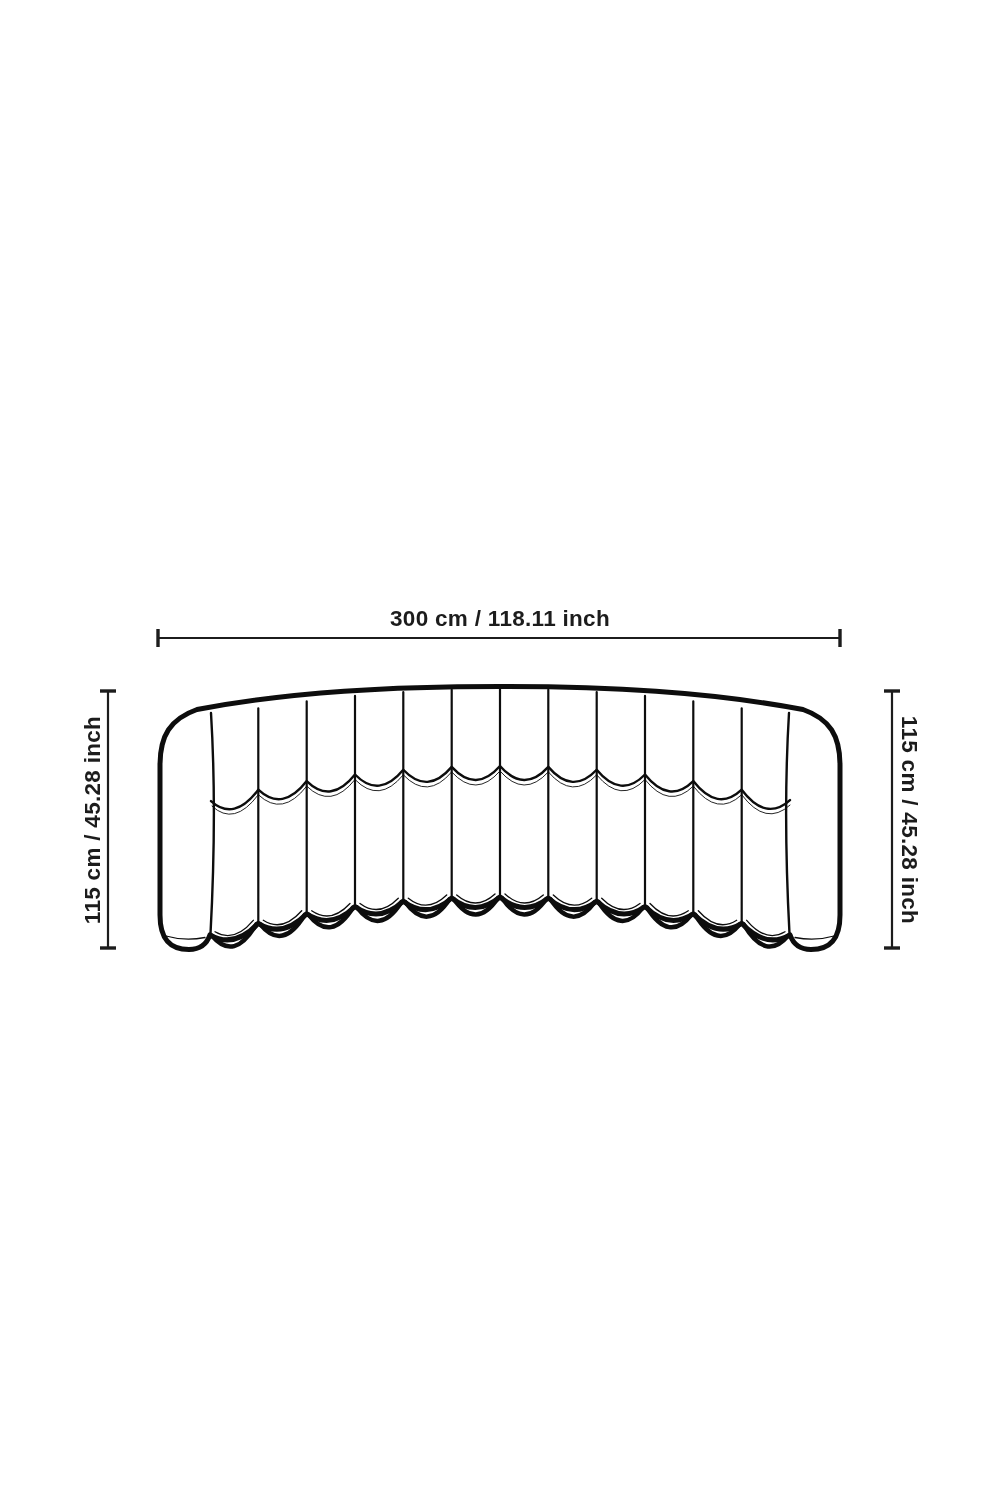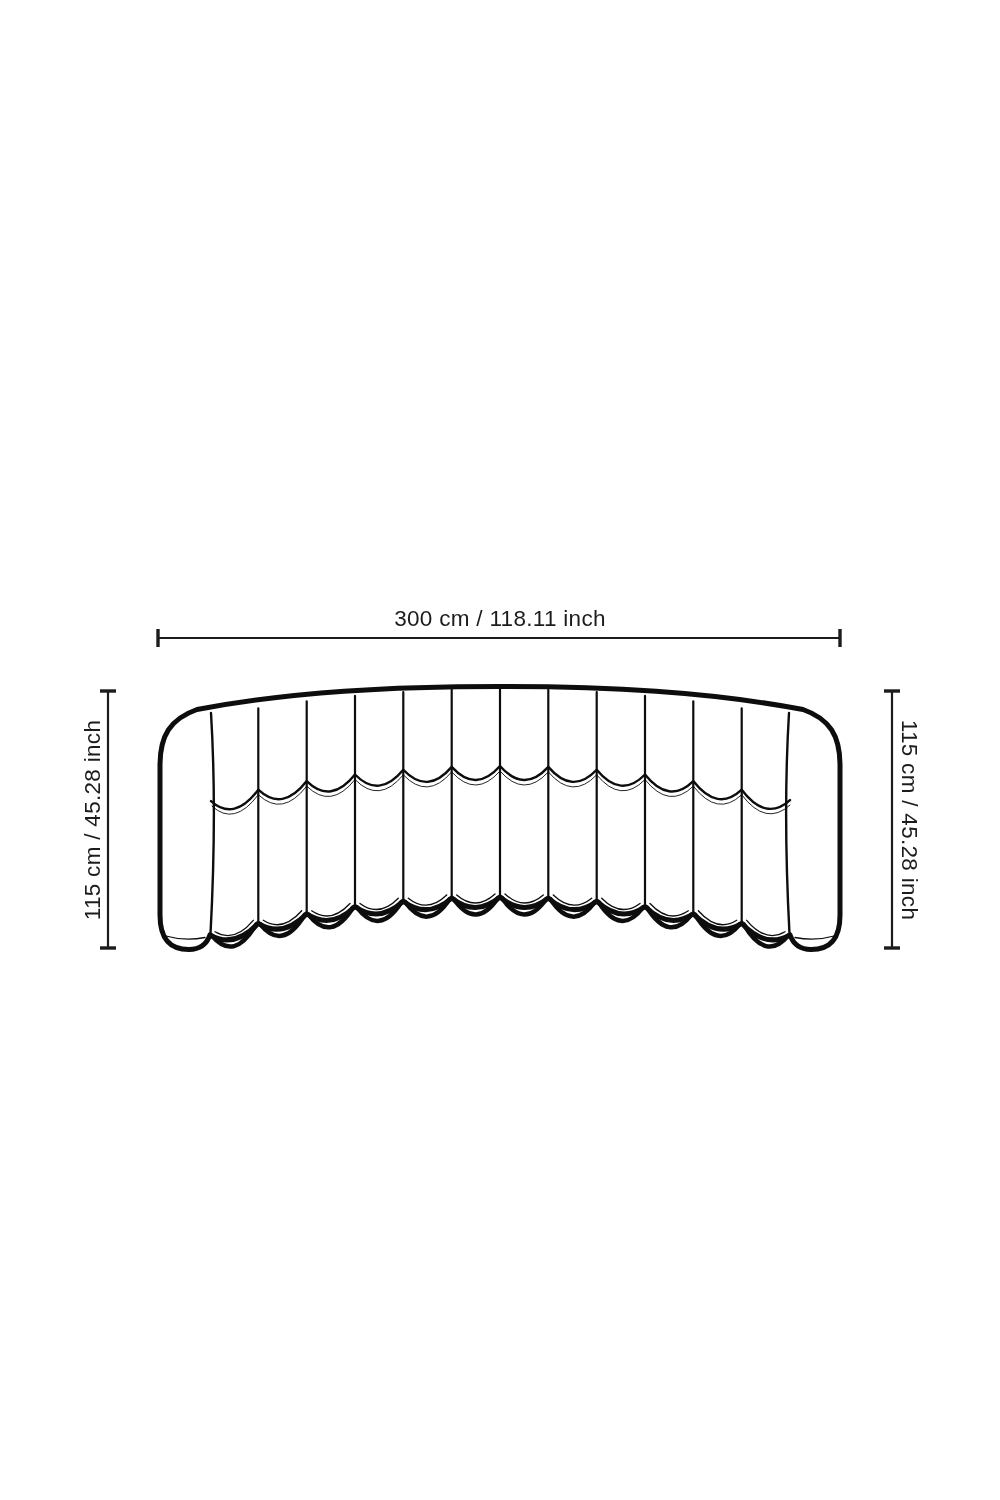--- a/index.html
+++ b/index.html
@@ -8,20 +8,21 @@
     --text:#1c1c1c;
     --bg:#ffffff;
   }
   html,body{margin:0;padding:0;}
   body{background:var(--bg);font-family:"Liberation Sans",sans-serif;}
   .canvas{
     position:relative;
     width:1000px;height:1500px;
     background:var(--bg);
     overflow:hidden;
+    font-weight:bold;
   }
   svg.drawing{position:absolute;left:0;top:0;}
   .sofa path{fill:none;stroke:var(--ink);stroke-linecap:round;stroke-linejoin:round;}
   path[data-draw="outline"]{stroke-width:5;}
   path[data-draw="verticals"]{stroke-width:2.2;}
   path[data-draw="armlines"]{stroke-width:2.4;}
   path[data-draw="seam"]{stroke-width:2.4;}
   path[data-draw="seamEcho"]{stroke-width:0.9;}
   path[data-draw="bottomEcho"]{stroke-width:1.3;}
   path[data-draw="bottomShadow"]{stroke-width:4.5;}

